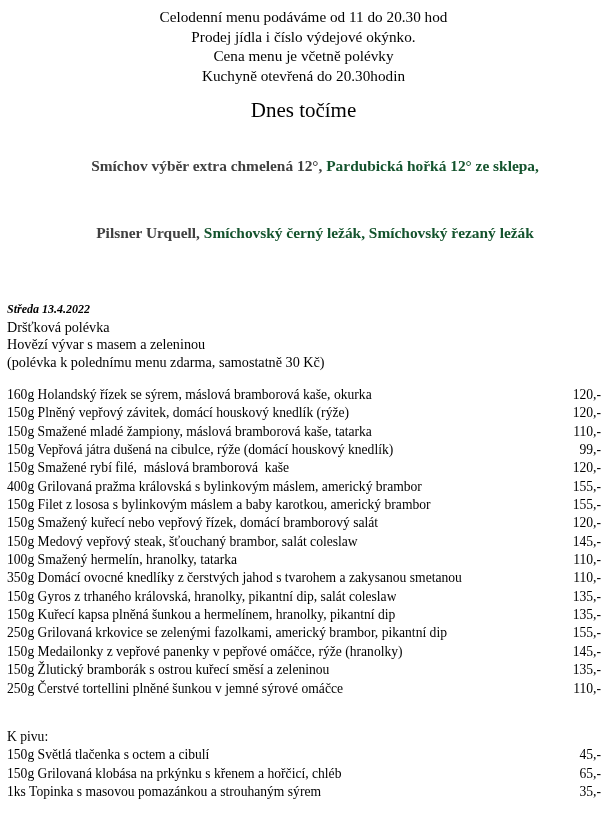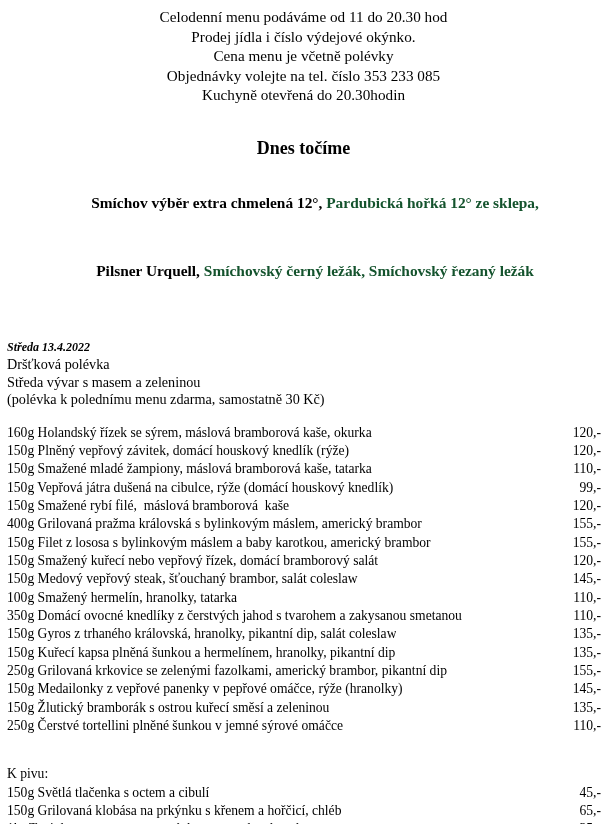--- a/index.html
+++ b/index.html
@@ -30,38 +30,38 @@
   .header-line {
     font-size: 15.2px;
     line-height: 19.6px;
     letter-spacing: 0.02px;
     white-space: pre;
   }
 
   
   .tap-heading {
     text-align: center;
-    font-size: 18px;
-    font-weight: bold;
+    font-size: 21px;
+    font-weight: normal;
     line-height: 22px;
-    margin-top: 32px;
+    margin-top: 14px;
   }
 
   
   .beer-lines {
     text-align: center;
     margin-top: 11px;
   }
   .beer-line {
     font-size: 15.4px;
     font-weight: bold;
     line-height: 22.5px;
     white-space: pre;
   }
-  .beer-dark { color: #000000; }
+  .beer-dark { color: #404040; }
   .beer-gray { color: #14532d; font-family: Liberation Serif, serif; }
 
   
   .body-area {
     padding-left: 7px;
     padding-right: 6px;
     margin-top: 34px;
   }
 
   .date-title {
@@ -113,40 +113,39 @@
 </style>
 </head>
 <body>
 
 <div class="page">
 
   <div class="header-block">
     <div class="header-line">Celodenní menu podáváme od 11 do 20.30 hod</div>
     <div class="header-line">Prodej jídla i číslo výdejové okýnko.</div>
     <div class="header-line">Cena menu je včetně polévky</div>
-    <div class="header-line">Objednávky volejte na tel. číslo 353 233 085</div>
     <div class="header-line">Kuchyně otevřená do 20.30hodin</div>
   </div>
 
   <div class="tap-heading">Dnes točíme</div>
 
   <div class="beer-lines">
     <div class="beer-line">
       <span class="beer-dark">Smíchov výběr extra chmelená 12°,</span><span class="beer-gray"> Pardubická hořká 12° ze sklepa,</span>
     </div>
     <div class="beer-line">
       <span class="beer-dark">Pilsner Urquell,</span><span class="beer-gray"> Smíchovský černý ležák, Smíchovský řezaný ležák</span>
     </div>
   </div>
 
   <div class="body-area">
 
     <div class="date-title">Středa 13.4.2022</div>
     <div class="soup-line">Dršťková polévka</div>
-    <div class="soup-line">Středa vývar s masem a zeleninou</div>
+    <div class="soup-line">Hovězí vývar s masem a zeleninou</div>
     <div class="soup-line">(polévka k polednímu menu zdarma, samostatně 30 Kč)</div>
 
     <div class="dish-list">
       <div class="dish-row">
           <span class="dish-name">160g Holandský řízek se sýrem, máslová bramborová kaše, okurka</span>
           <span class="dish-price">120,-</span>
         </div>
       <div class="dish-row">
           <span class="dish-name">150g Plněný vepřový závitek, domácí houskový knedlík (rýže)</span>
           <span class="dish-price">120,-</span>

